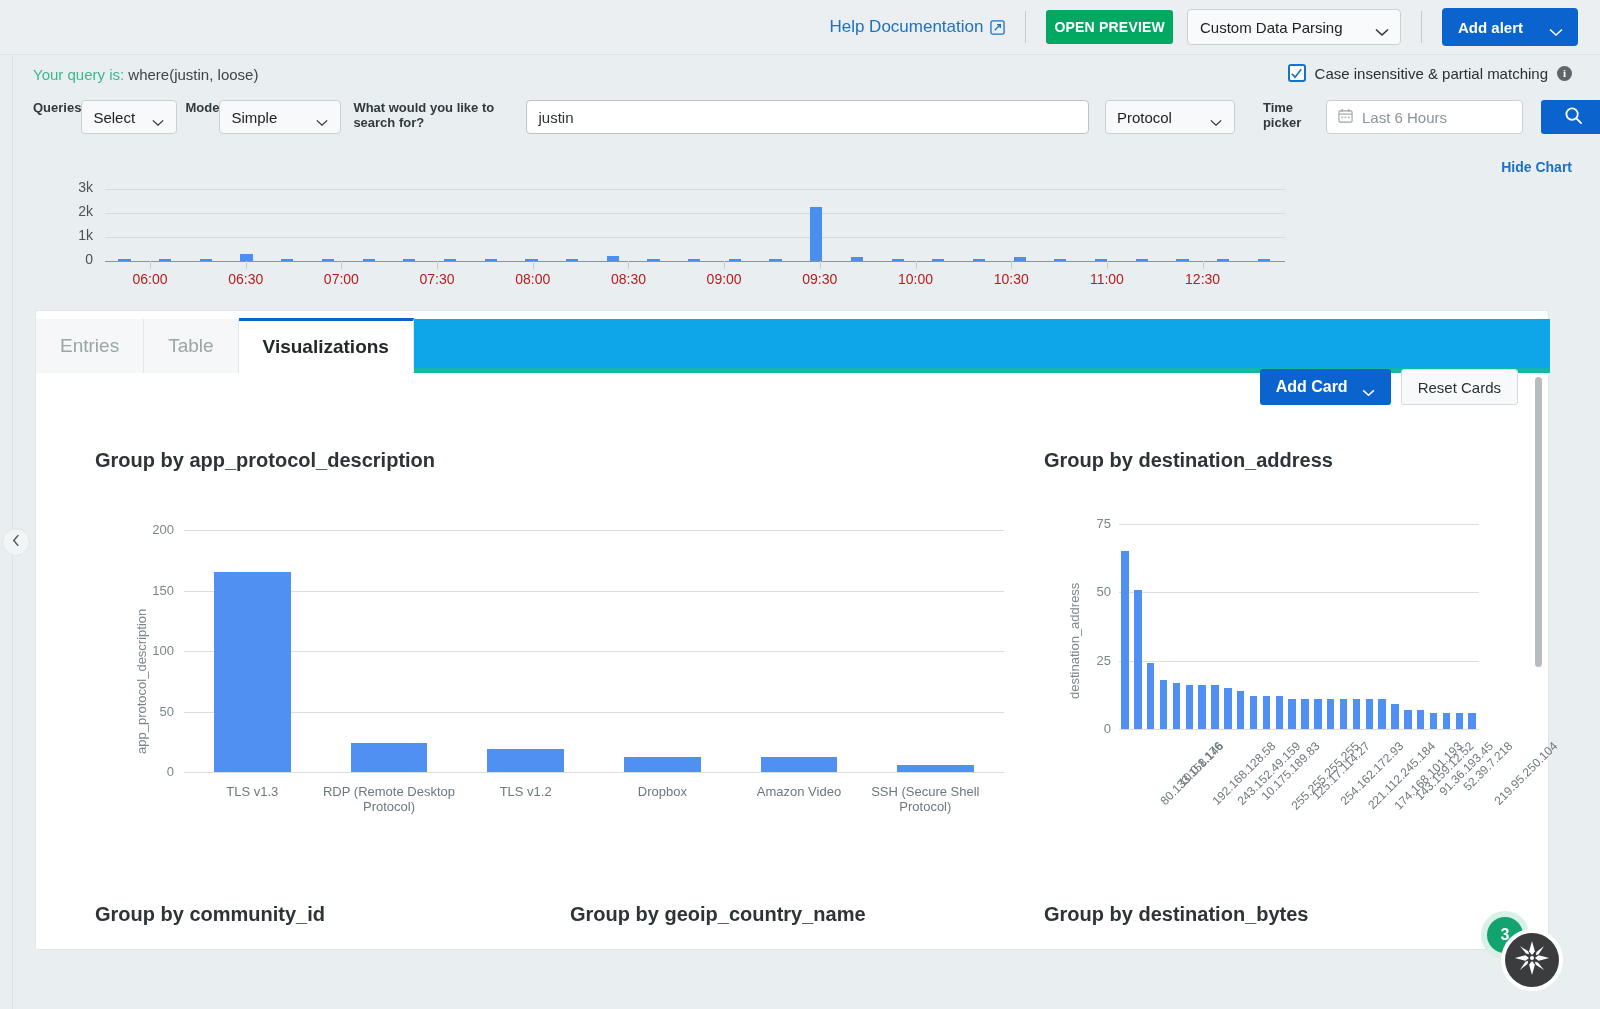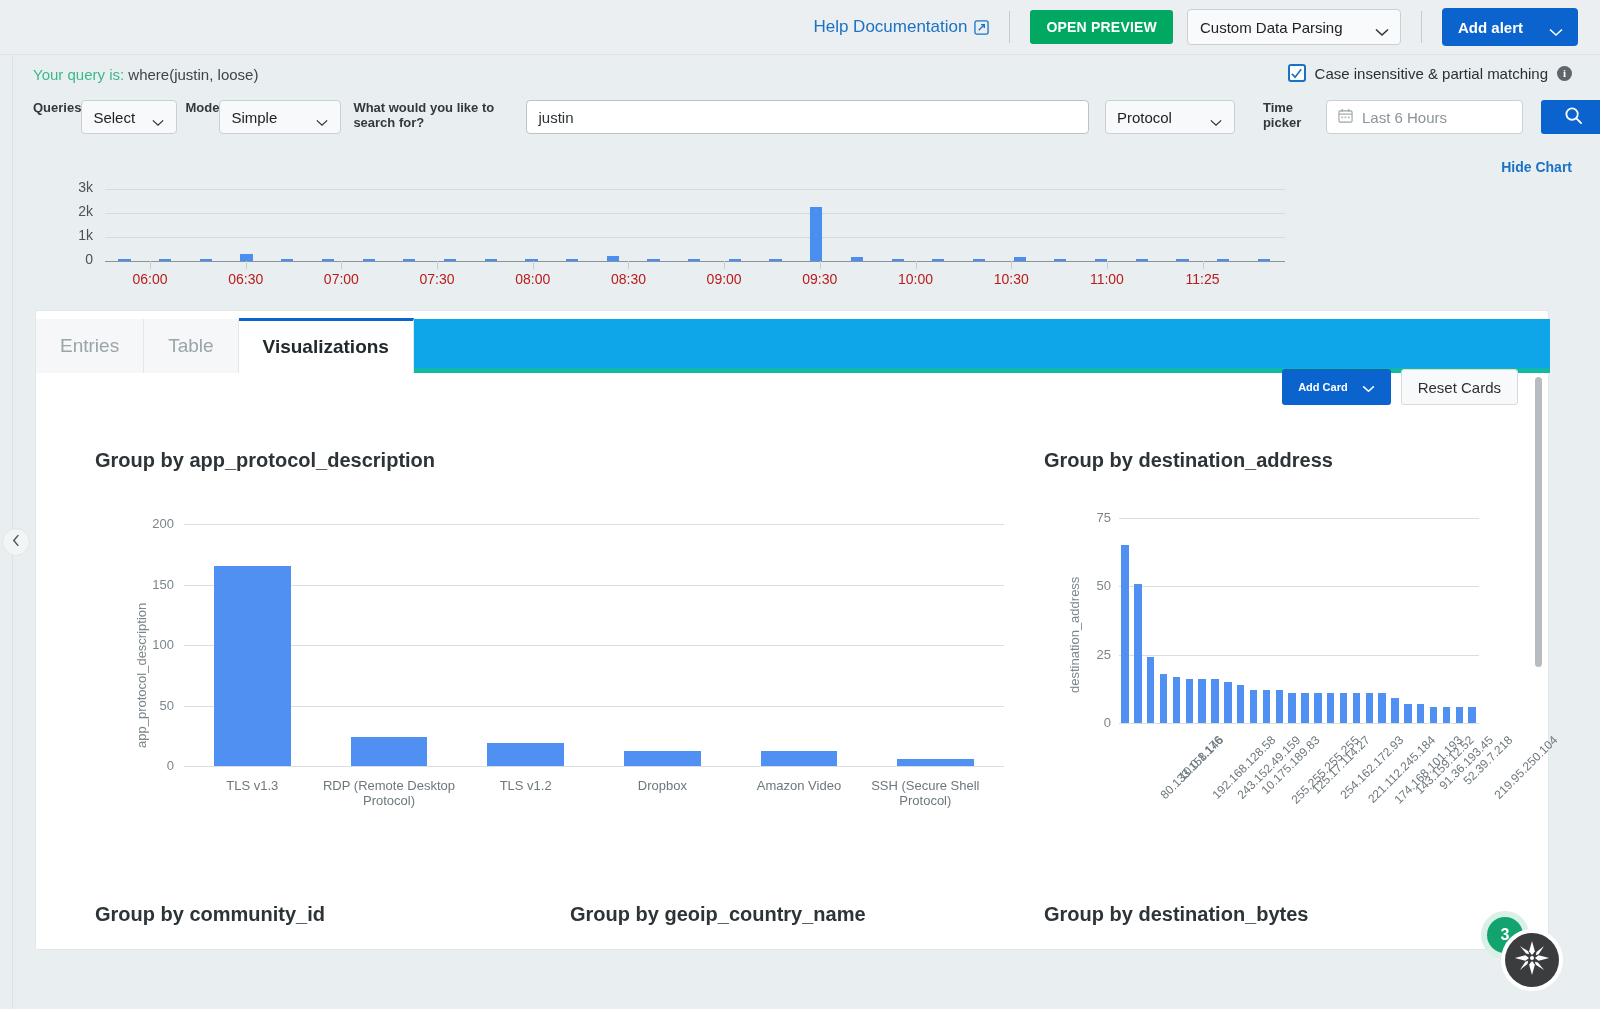--- a/index.html
+++ b/index.html
@@ -20,21 +20,21 @@
     border-bottom: 1px solid #dde3e6;
   }
   .help-link {
     color: #1b72c4; font-size: 17px; text-decoration: none;
     display: flex; align-items: center; gap: 7px; cursor: pointer;
   }
   .ext-icon { display: inline-block; width: 15px; height: 15px; }
   .vdiv { width: 1px; height: 32px; background: #c3ccd1; margin: 0 20px; }
   .btn-preview {
     background: #00a862; color: #fff; font-size: 14px; font-weight: bold;
-    border: none; border-radius: 3px; padding: 9px 16px; cursor: pointer;
+    border: none; border-radius: 3px; padding: 9px 8px; cursor: pointer;
     letter-spacing: .2px;
   }
   .select-box {
     background: #f8fafb; border: 1px solid #c7d0d5; border-radius: 4px;
     height: 36px; display: flex; align-items: center; justify-content: space-between;
     padding: 0 12px; margin-left: 14px; min-width: 214px; cursor: pointer;
     font-size: 15px; color: #222;
   }
   .btn-addalert {
     background: #0b63ce; color: #fff; border: none; border-radius: 4px;
@@ -125,34 +125,34 @@
   }
   .tab.active {
     background: #fff; color: #22282b; font-weight: bold;
     border-top: 3px solid #0b63ce; margin-top: -1px; height: 55px;
     border-bottom: 1px solid #fff; position: relative; z-index: 2;
   }
   .cards-bar { position: absolute; right: 30px; top: 58px; display: flex; gap: 10px; }
   .btn-addcard {
     background: #0b63ce; color: #fff; border: none; border-radius: 3px; height: 36px;
     display: flex; align-items: center; gap: 14px; padding: 0 16px; cursor: pointer;
-    font-size: 11px; font-weight: bold;
+    font-size: 16px; font-weight: bold;
   }
   .btn-resetcards {
     background: #f7f9fa; color: #2a3135; border: 1px solid #d4dbdf; border-radius: 3px;
     height: 36px; padding: 0 16px; cursor: pointer; font-size: 15px;
     font-family: "Liberation Sans", sans-serif;
   }
   .scrollbar { position: absolute; right: 6px; top: 66px; width: 7px; height: 290px;
                background: #b6bcbf; border-radius: 4px; cursor: pointer; }
 
   .card-title { position: absolute; font-size: 20px; color: #2d3437; font-weight: bold; }
 
   
-  .vchart { position: absolute; }
+  .vchart { position: absolute; margin-top: 6px; }
   .vc-grid { position: absolute; height: 1px; background: #d9dee1; }
   .vc-ylab { position: absolute; font-size: 13px; color: #7b868b; text-align: right; }
   .vc-axis-title {
     position: absolute; font-size: 13px; color: #7b868b;
     transform: rotate(-90deg); transform-origin: left top; white-space: nowrap;
   }
   .vc-bar { position: absolute; background: #4f90f2; }
   .vc-xlab { position: absolute; font-size: 13px; color: #6d787d; text-align: center; line-height: 15px; }
   .vc-xlab-rot {
     position: absolute; font-size: 12px; color: #6d787d; white-space: nowrap;
@@ -372,21 +372,21 @@
       <div class="tl-xlab" style="left: 689.138px;">09:00</div>
       <div class="tl-tick" style="left: 784.828px;"></div>
       <div class="tl-xlab" style="left: 784.828px;">09:30</div>
       <div class="tl-tick" style="left: 880.517px;"></div>
       <div class="tl-xlab" style="left: 880.517px;">10:00</div>
       <div class="tl-tick" style="left: 976.207px;"></div>
       <div class="tl-xlab" style="left: 976.207px;">10:30</div>
       <div class="tl-tick" style="left: 1071.9px;"></div>
       <div class="tl-xlab" style="left: 1071.9px;">11:00</div>
       <div class="tl-tick" style="left: 1167.59px;"></div>
-      <div class="tl-xlab" style="left: 1167.59px;">11:25</div>
+      <div class="tl-xlab" style="left: 1167.59px;">12:30</div>
     </div>
 </div>
 
 <div class="panel">
 
   <div class="tabstrip">
     <div class="tab">
         <span>Entries</span>
       </div>
     <div class="tab">

